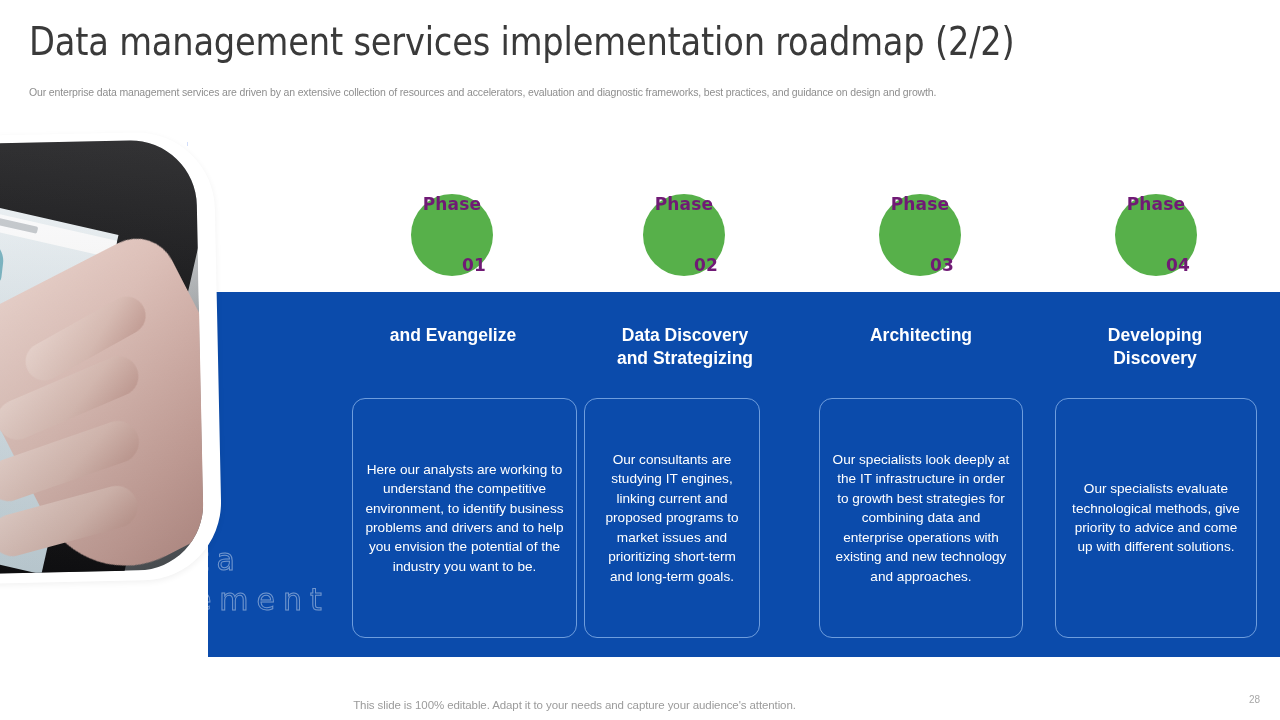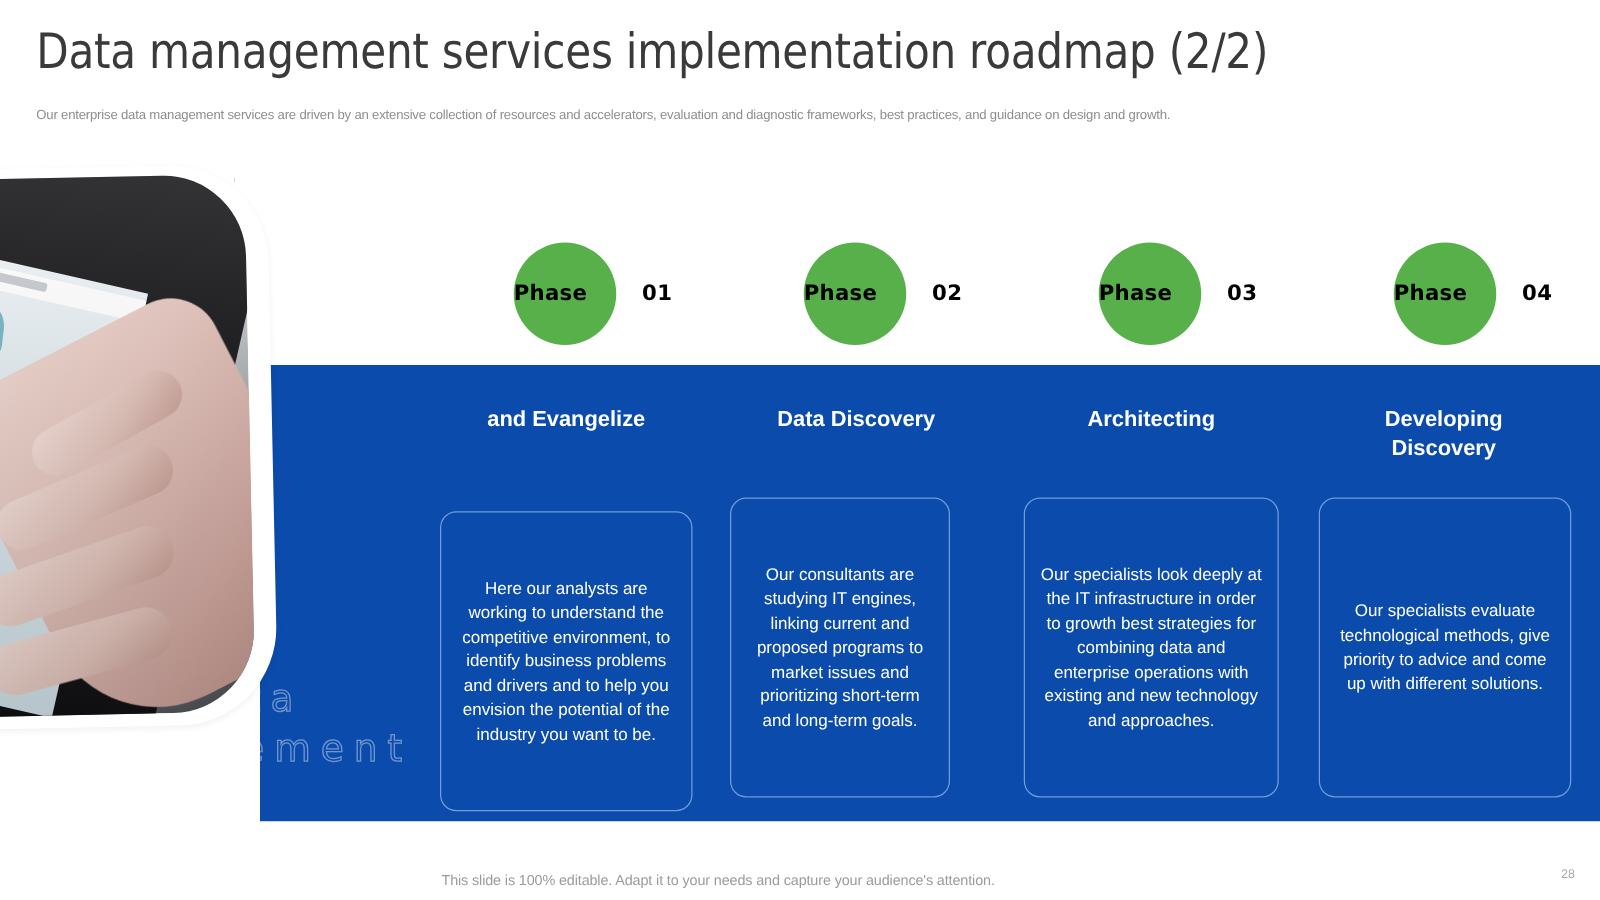--- a/index.html
+++ b/index.html
@@ -170,25 +170,25 @@
     font-family: "DejaVu Sans", sans-serif;
   }
 
   
   .phase-circle {
     position: absolute;
     width: 82px;
     height: 82px;
     border-radius: 50%;
     background: #57b04a;
-    color: #000000;
+    color: #701a75;
     display: flex;
-    flex-direction: row;
+    flex-direction: column;
     align-items: center;
-    justify-content: flex-start;
+    justify-content: space-between;
     font-size: 17px;
     line-height: 21px;
     font-weight: 700;
     z-index: 6;
     font-family: "DejaVu Sans", sans-serif;
     letter-spacing: 0.2px;
   }
   .phase-circle .pc-num { font-weight: 700; margin-left: 44px; }
 
   
@@ -280,30 +280,31 @@
   <div>Management</div>
 </div>
 
 <div class="phase-circle" style="left:411px; top:194px;">
   <span class="pc-label">Phase</span>
   <span class="pc-num">01</span>
 </div>
 <div class="col-heading" style="left:353px; top:324px; width:200px;">
   <div>and Evangelize</div>
 </div>
-<div class="col-card" style="left:352px; top:409px; width:202px; height:240px;">
+<div class="col-card" style="left:352px; top:398px; width:225px; height:240px;">
   <p>Here our analysts are working to understand the competitive environment, to identify business problems and drivers and to help you envision the potential of the industry you want to be.</p>
 </div>
 
 <div class="phase-circle" style="left:643px; top:194px;">
   <span class="pc-label">Phase</span>
   <span class="pc-num">02</span>
 </div>
 <div class="col-heading" style="left:585px; top:324px; width:200px;">
   <div>Data Discovery</div>
+  <div>and Strategizing</div>
 </div>
 <div class="col-card" style="left:584px; top:398px; width:176px; height:240px;">
   <p>Our consultants are studying IT engines, linking current and proposed programs to market issues and prioritizing short-term and long-term goals.</p>
 </div>
 
 <div class="phase-circle" style="left:879px; top:194px;">
   <span class="pc-label">Phase</span>
   <span class="pc-num">03</span>
 </div>
 <div class="col-heading" style="left:820px; top:324px; width:202px;">

